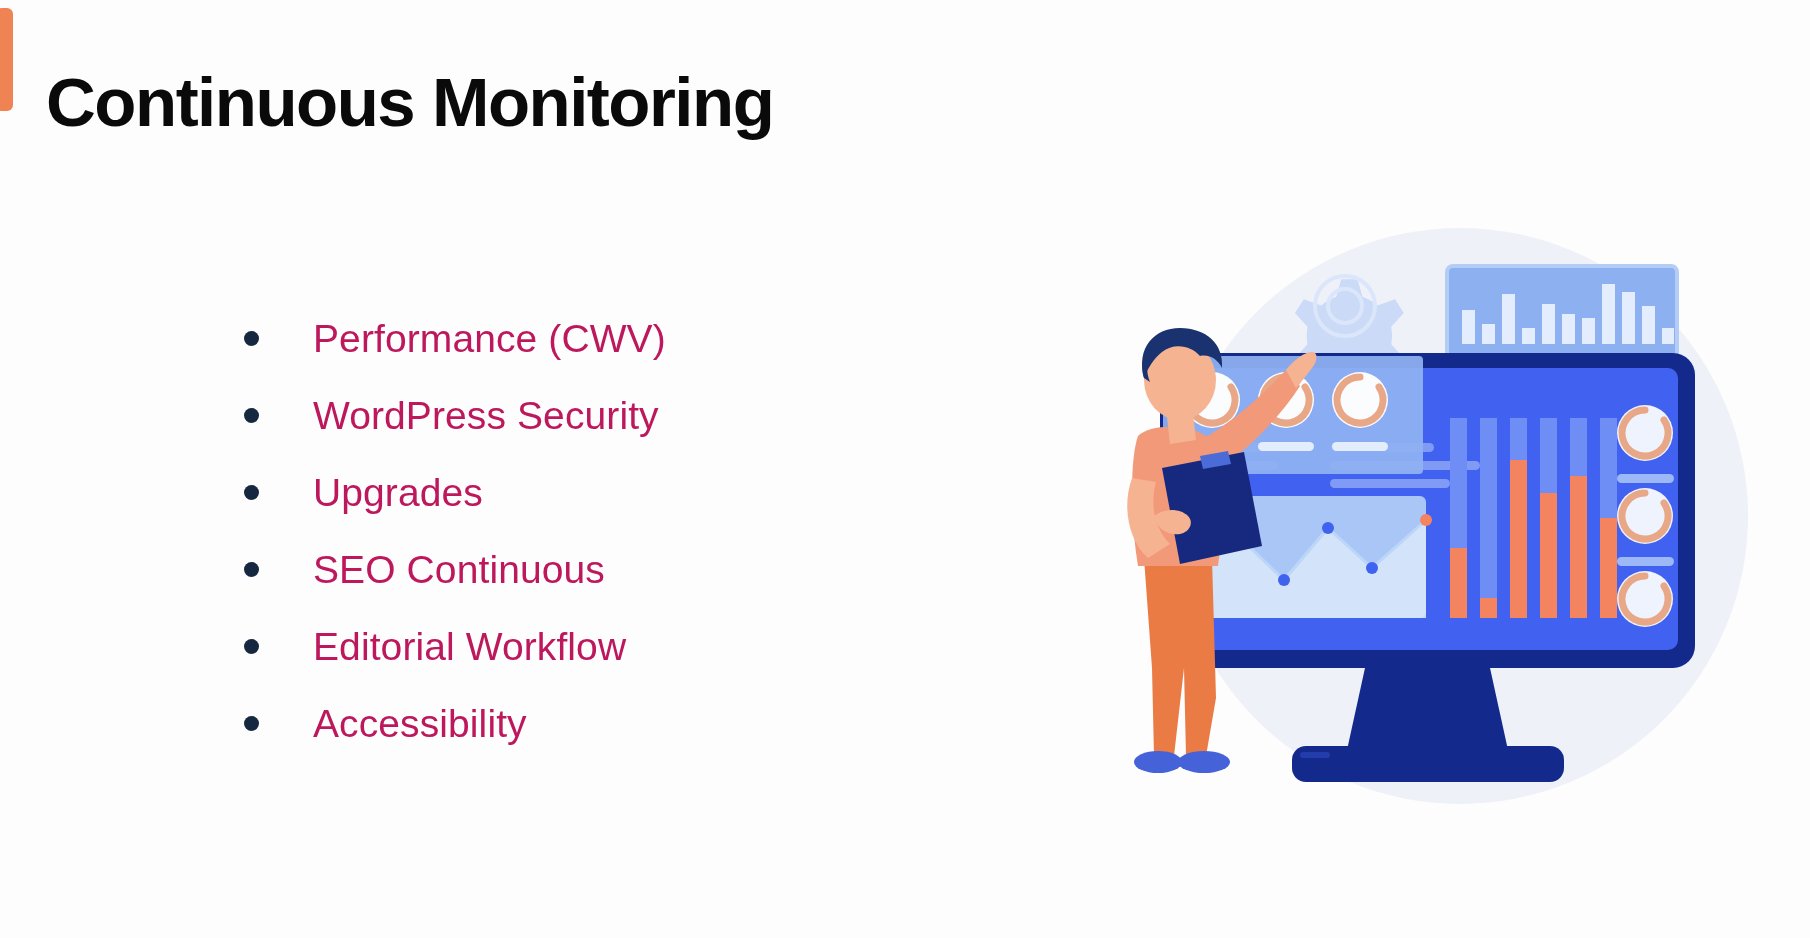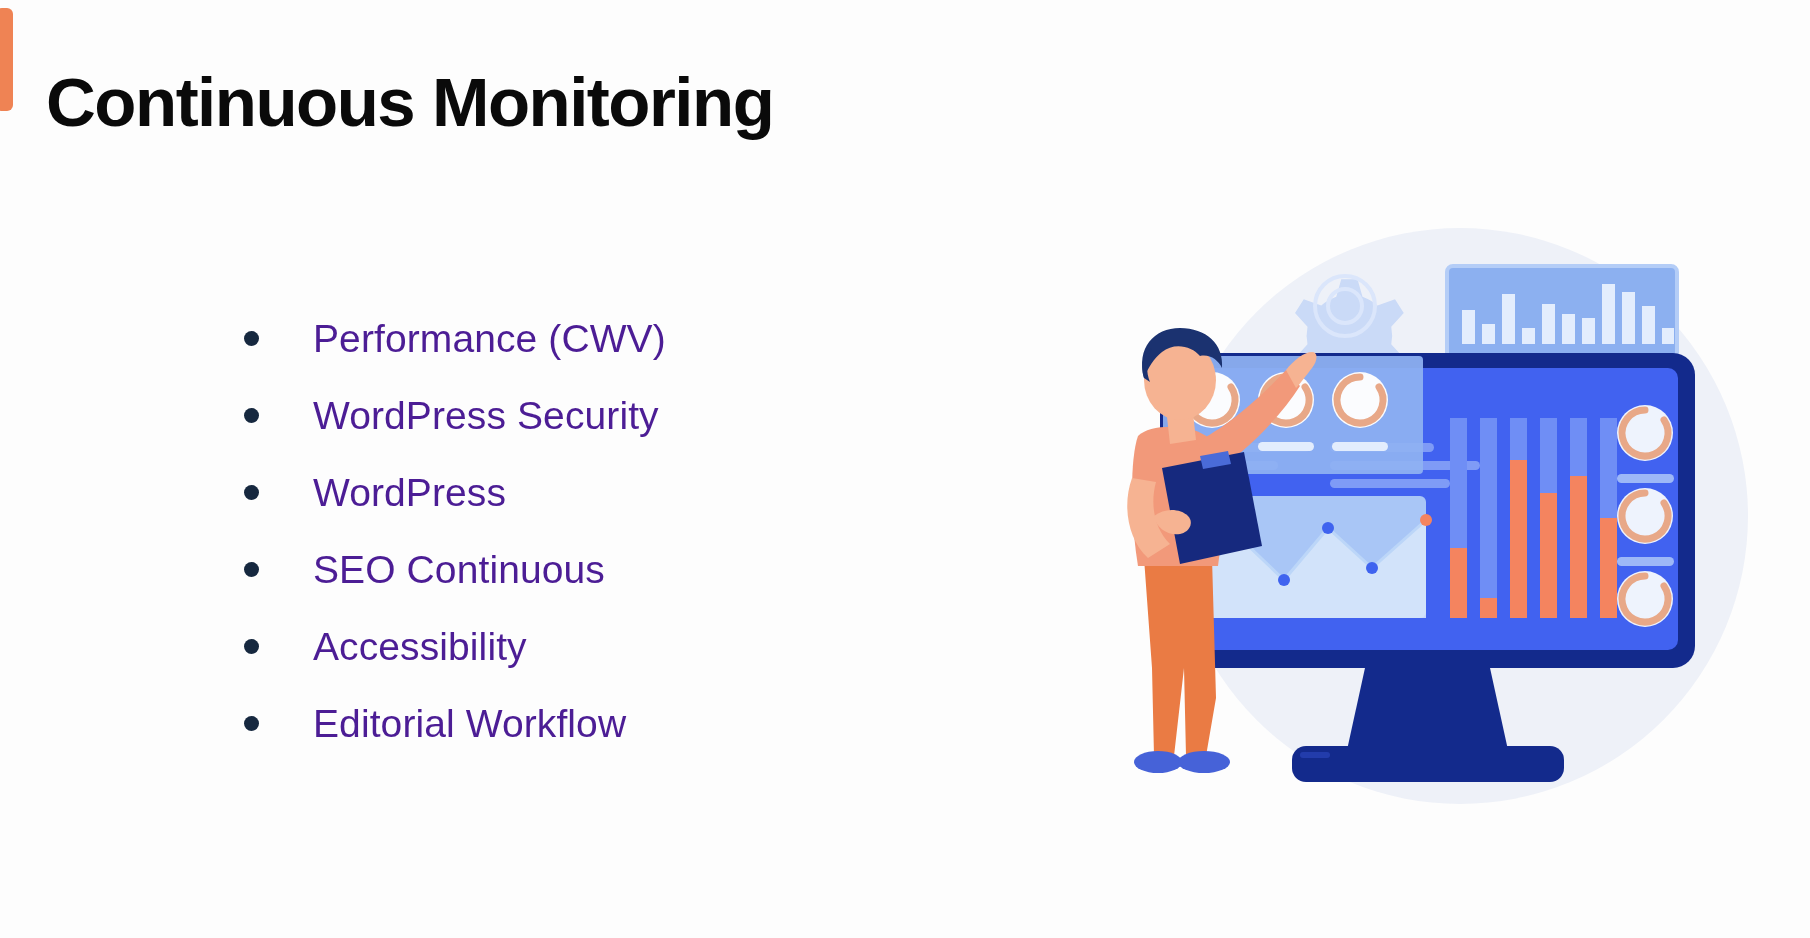--- a/index.html
+++ b/index.html
@@ -64,21 +64,21 @@
   .bullet-dot {
     width: 15px;
     height: 15px;
     border-radius: 50%;
     background: #16283f;
     flex: 0 0 auto;
     margin-right: 54px;
   }
   .bullet-label {
     font-size: 39px;
-    color: #4c1d95;
+    color: #be185d;
     letter-spacing: 0.1px;
     white-space: nowrap;
   }
 
   
   .illustration {
     position: absolute;
     left: 1100px;
     top: 228px;
     width: 700px;
@@ -99,33 +99,33 @@
     <li class="bullet-item">
       <span class="bullet-dot"></span>
       <span class="bullet-label">Performance (CWV)</span>
     </li>
     <li class="bullet-item">
       <span class="bullet-dot"></span>
       <span class="bullet-label">WordPress Security</span>
     </li>
     <li class="bullet-item">
       <span class="bullet-dot"></span>
-      <span class="bullet-label">WordPress</span>
+      <span class="bullet-label">Upgrades</span>
     </li>
     <li class="bullet-item">
       <span class="bullet-dot"></span>
       <span class="bullet-label">SEO Continuous</span>
     </li>
     <li class="bullet-item">
       <span class="bullet-dot"></span>
+      <span class="bullet-label">Editorial Workflow</span>
+    </li>
+    <li class="bullet-item">
+      <span class="bullet-dot"></span>
       <span class="bullet-label">Accessibility</span>
-    </li>
-    <li class="bullet-item">
-      <span class="bullet-dot"></span>
-      <span class="bullet-label">Editorial Workflow</span>
     </li>
   </ul>
 
   <div class="illustration">
     <svg viewBox="0 0 700 620" xmlns="http://www.w3.org/2000/svg">
 
       <circle cx="360" cy="288" r="288" fill="#eef1f8"></circle>
 
       <g fill="#c4d6f7" opacity="0.85">
         <path d="M243,22 l13,0 l4,14 a36,36 0 0 1 12,7 l14,-5 l7,11 l-10,11 a36,36 0 0 1 0,14 l10,11 l-7,11 l-14,-5 a36,36 0 0 1 -12,7 l-4,14 l-13,0 l-4,-14 a36,36 0 0 1 -12,-7 l-14,5 l-7,-11 l10,-11 a36,36 0 0 1 0,-14 l-10,-11 l7,-11 l14,5 a36,36 0 0 1 12,-7 z" transform="translate(0,30) scale(1.25) translate(-50,-5)"></path>

